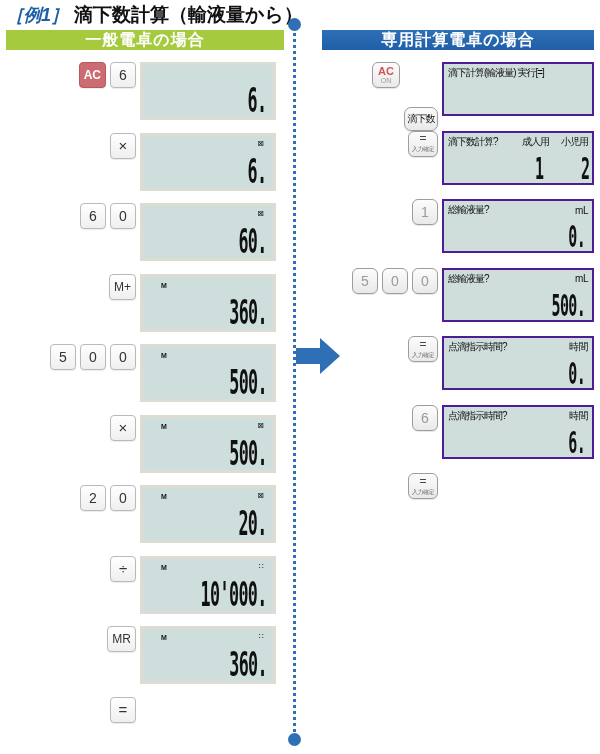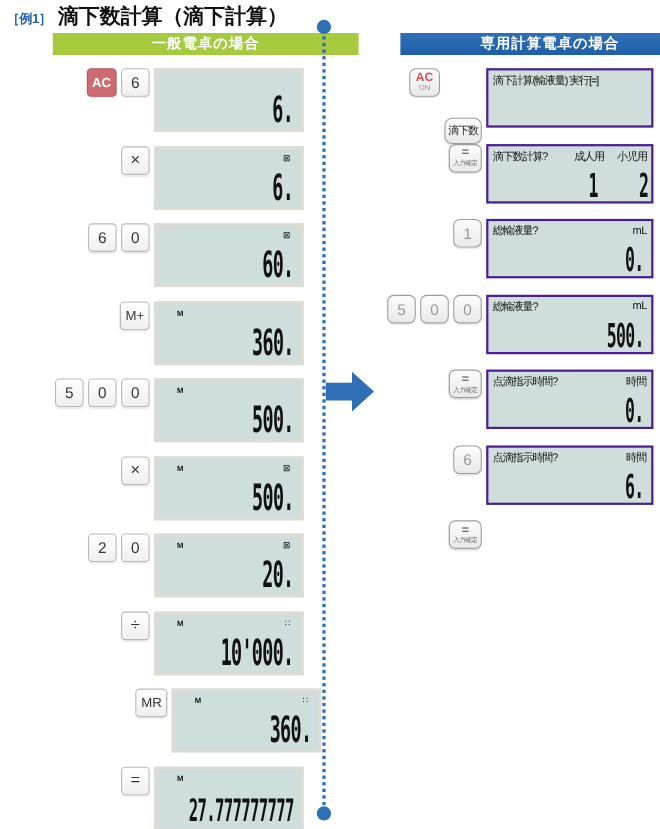--- a/index.html
+++ b/index.html
@@ -3,26 +3,26 @@
 <meta charset="utf-8">
 <style>
   html,body{margin:0;padding:0;}
   body{
     width:600px;height:754px;background:#ffffff;
     font-family:"Liberation Sans","DejaVu Sans",sans-serif;
     position:relative;overflow:hidden;
   }
   
   .title-row{position:absolute;left:6px;top:2px;height:26px;display:flex;align-items:baseline;gap:6px;}
-  .title-tag{color:#1f5fa8;font-size:12px;font-weight:700;letter-spacing:-0.5px;}
+  .title-tag{color:#1f5fa8;font-size:18px;font-weight:700;letter-spacing:-0.5px;font-style:italic;}
   .title-main{color:#111;font-size:19px;font-weight:700;letter-spacing:0px;}
 
   
   .hdr{position:absolute;height:20px;line-height:20px;text-align:center;color:#fff;
-       font-size:13px;font-weight:700;letter-spacing:1px;margin-left:42px;}
+       font-size:16px;font-weight:700;letter-spacing:1px;}
   .hdr-left{left:6px;top:30px;width:278px;background:#a6ca3e;}
   .hdr-right{left:322px;top:30px;width:272px;
        background:linear-gradient(#2f6fb5,#1f5fa8);}
 
   
   .divider{position:absolute;left:293px;top:22px;width:0;height:716px;
     border-left:3px dotted #2f6fb5;}
   .dot-end{position:absolute;left:288px;width:13px;height:13px;border-radius:50%;
     background:#2f6fb5;}
   .dot-top{top:18px;}
@@ -107,21 +107,21 @@
     font-family:"DejaVu Sans Mono","Liberation Mono",monospace;
     font-weight:700;font-size:25px;color:#111;
     transform:scaleX(.6) scaleY(1.2);transform-origin:bottom center;
   }
 </style>
 </head>
 <body>
 
 <div class="title-row">
   <span class="title-tag">［例1］</span>
-  <span class="title-main">滴下数計算（滴下計算）</span>
+  <span class="title-main">滴下数計算（輸液量から）</span>
 </div>
 
 <div class="hdr hdr-left">一般電卓の場合</div>
 <div class="hdr hdr-right">専用計算電卓の場合</div>
 
 <div class="divider"></div>
 <div class="dot-end dot-top"></div>
 <div class="dot-end dot-bot"></div>
 <svg class="arrow" viewBox="0 0 44 44">
   <path d="M0 14 H24 V4 L44 22 L24 40 V30 H0 Z" fill="#2f6fb5"></path>
@@ -200,37 +200,33 @@
     <div class="row" style="left: 4px; top: 555.5px; width: 280px;">
       <div class="keys" style="width: 132px; justify-content: flex-end; padding-right: 4px;">
         <div class="key op">÷</div>
       </div>
       <div class="lcd lcd-left">
         <div class="ind-m">M</div>
         <div class="ind-op">∷</div>
         <div class="lcd-digits">10'000.</div>
       </div>
     </div>
-    <div class="row" style="left: 20px; top: 626px; width: 280px;">
+    <div class="row" style="left: 4px; top: 626px; width: 280px;">
       <div class="keys" style="width: 132px; justify-content: flex-end; padding-right: 4px;">
         <div class="key small">MR</div>
       </div>
       <div class="lcd lcd-left">
         <div class="ind-m">M</div>
         <div class="ind-op">∷</div>
         <div class="lcd-digits">360.</div>
       </div>
     </div>
     <div class="row" style="left: 4px; top: 696.5px; width: 280px;">
       <div class="keys" style="width: 132px; justify-content: flex-end; padding-right: 4px;">
         <div class="key op">=</div>
-      </div>
-      <div class="lcd lcd-left">
-        <div class="ind-m">M</div>
-        <div class="lcd-digits tiny">27.777777777</div>
       </div>
     </div>
   </div>
 
 <div id="right-col">
     <div class="row" style="left: 338px; top: 62px; width: 262px;">
       <div class="keys" style="width: 100px; justify-content: flex-end; padding-right: 4px;">
         <div class="key2 acon">
           <span class="big">AC</span>
           <span class="sub">ON</span>

